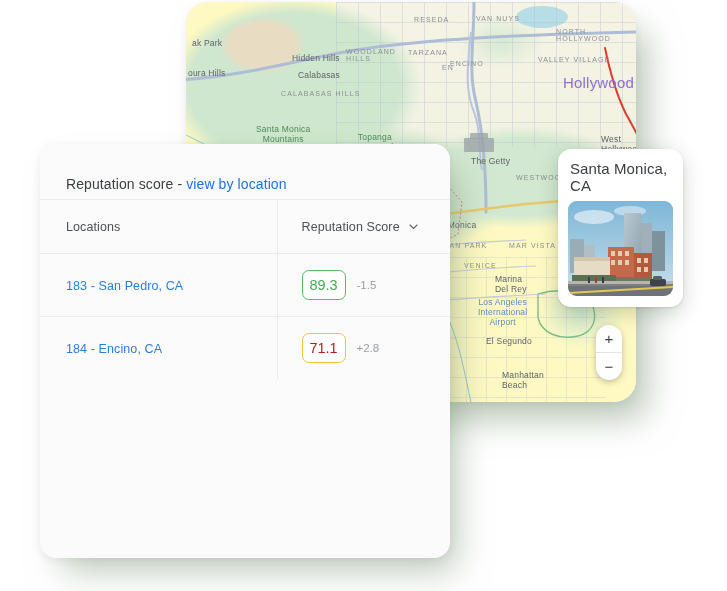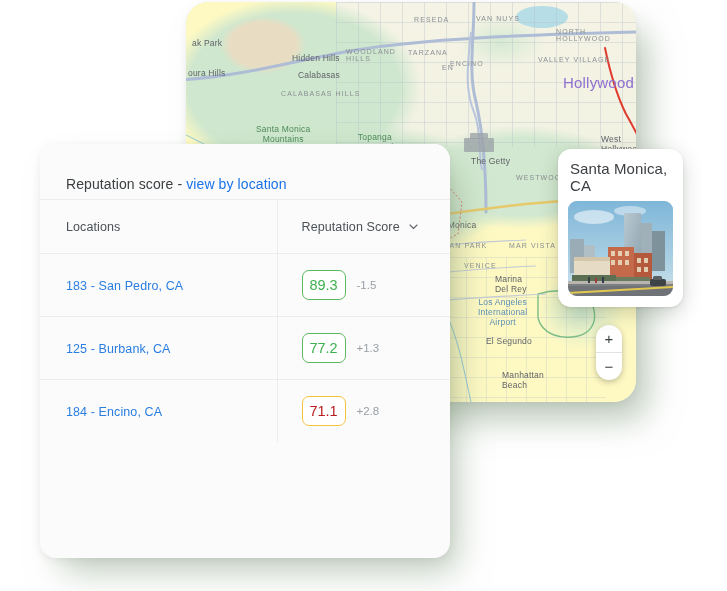--- a/index.html
+++ b/index.html
@@ -493,29 +493,20 @@
           <tr>
             <td><a class="loc-link" href="#">183 - San Pedro, CA</a></td>
             <td class="score-td">
               <div class="score-wrap">
                 <div class="score-badge">89.3</div>
                 <span class="delta">-1.5</span>
               </div>
             </td>
           </tr>
           <tr>
-            <td><a class="loc-link" href="#">125 - Burbank, CA</a></td>
-            <td class="score-td">
-              <div class="score-wrap">
-                <div class="score-badge">77.2</div>
-                <span class="delta">+1.3</span>
-              </div>
-            </td>
-          </tr>
-          <tr>
             <td><a class="loc-link" href="#">184 - Encino, CA</a></td>
             <td class="score-td">
               <div class="score-wrap">
                 <div class="score-badge warn">71.1</div>
                 <span class="delta">+2.8</span>
               </div>
             </td>
           </tr>
         </tbody>
     </table>

